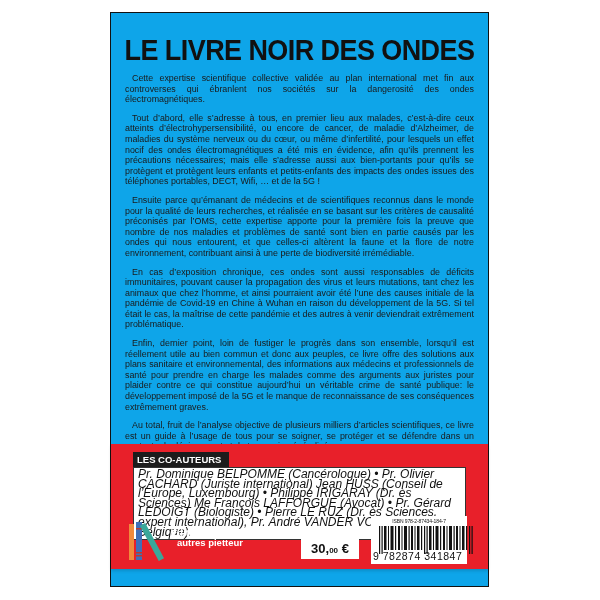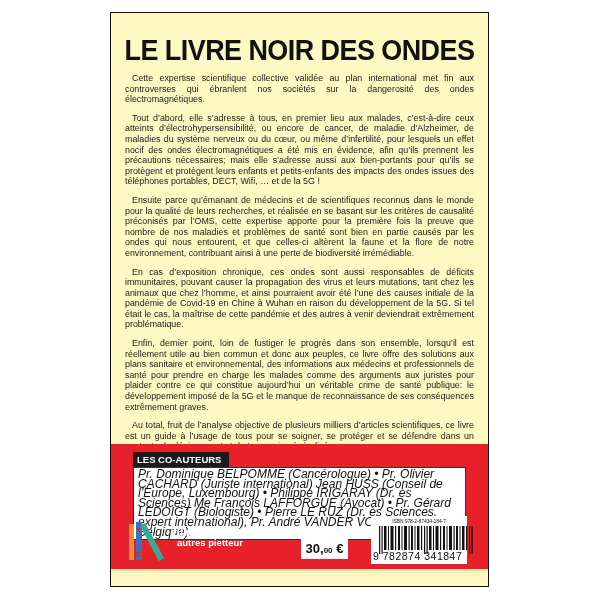--- a/index.html
+++ b/index.html
@@ -2,21 +2,21 @@
 <html><head>
   <meta charset="utf-8">
   <style>
     html, body { margin: 0; padding: 0; }
     body {
       width: 600px; height: 600px; background: #ffffff; position: relative; overflow: hidden;
       font-family: "Liberation Sans", sans-serif;
     }
     .cover {
       position: absolute; left: 110px; top: 12px; width: 379px; height: 575px;
-      border: 1px solid #111; background: #fef9c3; box-sizing: border-box;
+      border: 1px solid #111; background: #0ea5e9; box-sizing: border-box;
     }
     .title {
       position: absolute; left: 0; right: 0; top: 20px; text-align: center;
       font-family: "Liberation Sans", sans-serif; font-weight: bold;
       font-size: 29px; letter-spacing: -0.6px; color: #111; line-height: 34px;
       transform: scaleX(0.93);
     }
     .body-text {
       position: absolute; left: 14px; right: 14px; top: 60px;
       font-family: "Liberation Sans", sans-serif; font-size: 8.9px; line-height: 10.6px;
@@ -40,21 +40,21 @@
     }
     .logo {
       position: absolute; left: 16px; top: 78px; width: 120px; height: 40px;
     }
     .logo-text {
       position: absolute; left: 44px; top: 6px; color: #fff; font-weight: bold;
       font-size: 9.5px; line-height: 10px;
     }
     .logo-text .l2 { padding-left: 6px; display: block; }
     .price-box {
-      position: absolute; left: 190px; top: 95px; width: 47px; height: 20px;
+      position: absolute; left: 190px; top: 95px; width: 58px; height: 20px;
       background: #fff; text-align: center; font-weight: bold; font-size: 13px;
       line-height: 20px; color: #111;
     }
     .price-box .cents { font-size: 8px; }
     .barcode-box {
       position: absolute; left: 260px; top: 72px; width: 96px; height: 48px;
       background: #fff;
     }
     .isbn-text {
       position: absolute; left: 0; right: 0; top: 2px; text-align: center;

